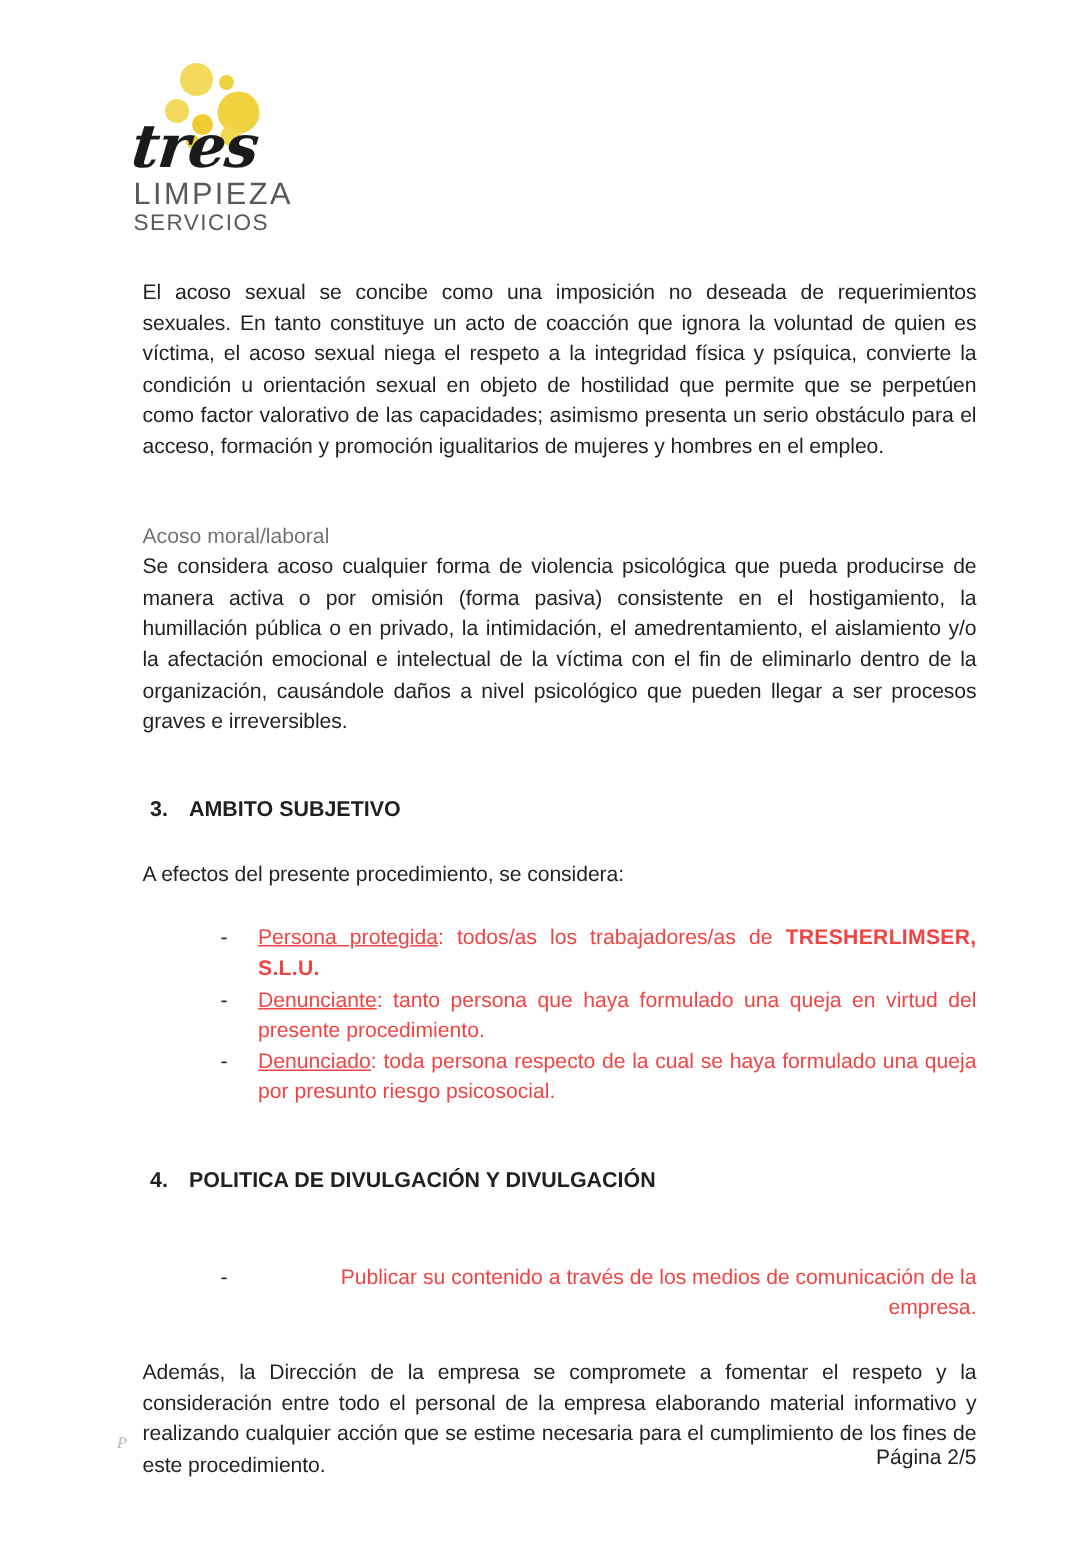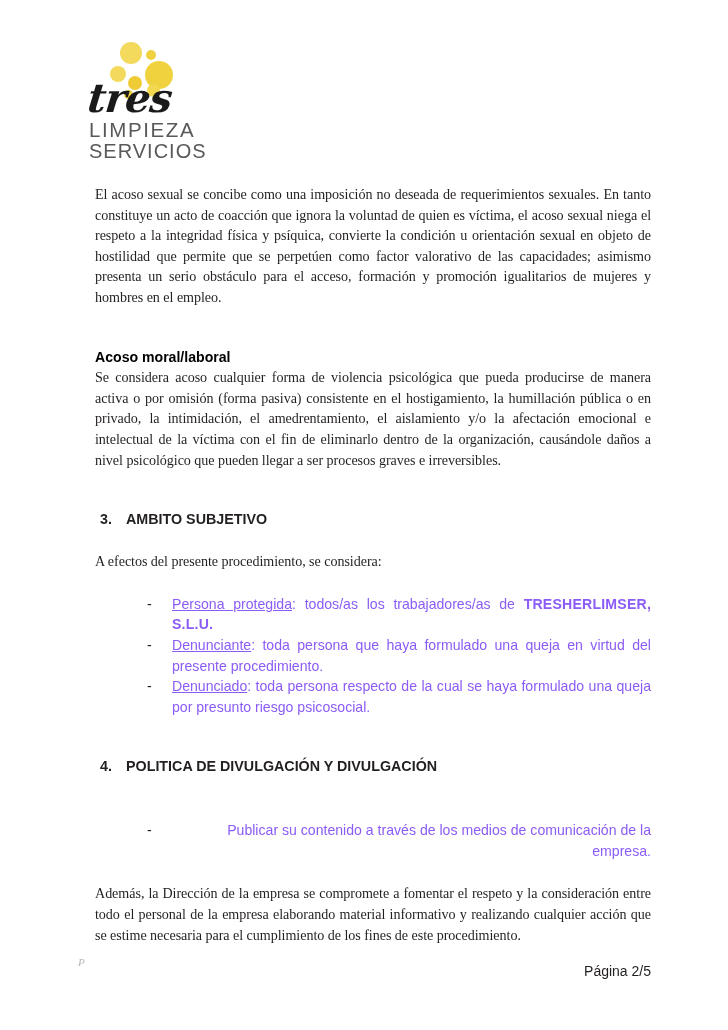--- a/index.html
+++ b/index.html
@@ -67,52 +67,52 @@
   }
   .logo-line1 {
     left: 1px;
     top: 80px;
     font-size: 20.5px;
     letter-spacing: 1.6px;
   }
   .logo-line2 {
     left: 1px;
     top: 101px;
-    font-size: 20px;
+    font-size: 15px;
     letter-spacing: 1.0px;
   }
 
   
   .content {
     position: absolute;
     left: 95px;
     top: 184px;
     width: 556px;
   }
 
   p.body {
     margin: 0;
     font-size: 14.1px;
     line-height: 20.6px;
     text-align: justify;
     text-justify: inter-word;
     color: #231f20;
-    font-family: Liberation Serif, serif;
+    font-family: Liberation Sans, sans-serif;
     letter-spacing: -0.05px;
   }
 
   .gap-lg { height: 39px; }
   .gap-md { height: 22px; }
 
   .subhead {
     margin: 0;
     font-size: 14.1px;
     line-height: 20.6px;
-    font-weight: 700;
-    color: #000000;
+    font-weight: 400;
+    color: #737373;
   }
 
   h2.section {
     margin: 0;
     font-size: 14.3px;
     line-height: 20px;
     font-weight: 700;
     color: #231f20;
     padding-left: 5px;
     display: flex;
@@ -128,21 +128,21 @@
     margin: 0;
     padding: 0;
     list-style: none;
   }
   ul.dash-list > li {
     position: relative;
     padding-left: 77px;
     font-size: 14.1px;
     line-height: 20.6px;
     text-align: justify;
-    color: #8b5cf6;
+    color: #ef4444;
     margin: 0;
   }
   ul.dash-list > li::before {
     content: "-";
     position: absolute;
     left: 52px;
     top: 0;
     font-size: 14.1px;
     line-height: 20.6px;
     color: #231f20;
@@ -216,21 +216,21 @@
     </h2>
 
     <div class="gap-md"></div>
 
     <p class="body">A efectos del presente procedimiento, se considera:</p>
 
     <div class="gap-md"></div>
 
     <ul class="dash-list">
       <li><span class="u">Persona protegida</span><span>:</span><span> todos/as los trabajadores/as de </span><span class="arial-b">TRESHERLIMSER, S.L.U.</span></li>
-      <li><span class="u">Denunciante</span><span>:</span><span> toda persona que haya formulado una queja en virtud del presente procedimiento.</span></li>
+      <li><span class="u">Denunciante</span><span>:</span><span> tanto persona que haya formulado una queja en virtud del presente procedimiento.</span></li>
       <li><span class="u">Denunciado</span><span>:</span><span> toda persona respecto de la cual se haya formulado una queja por presunto riesgo psicosocial.</span></li>
     </ul>
 
     <div class="gap-lg"></div>
 
     <h2 class="section">
       <span class="num">4.</span>
       <span>POLITICA DE DIVULGACIÓN Y DIVULGACIÓN</span>
     </h2>
 

